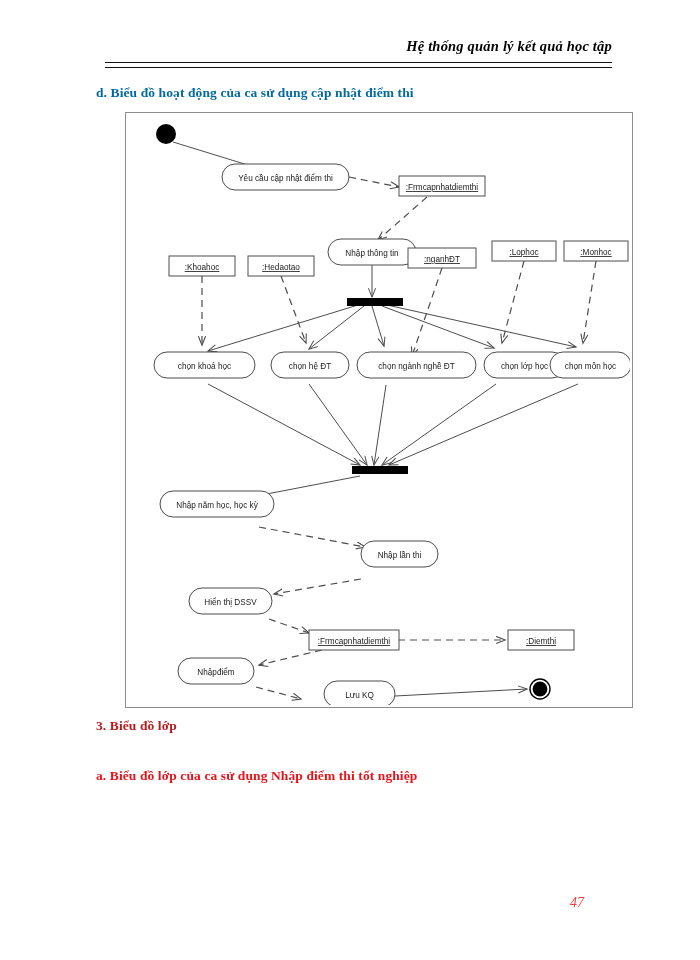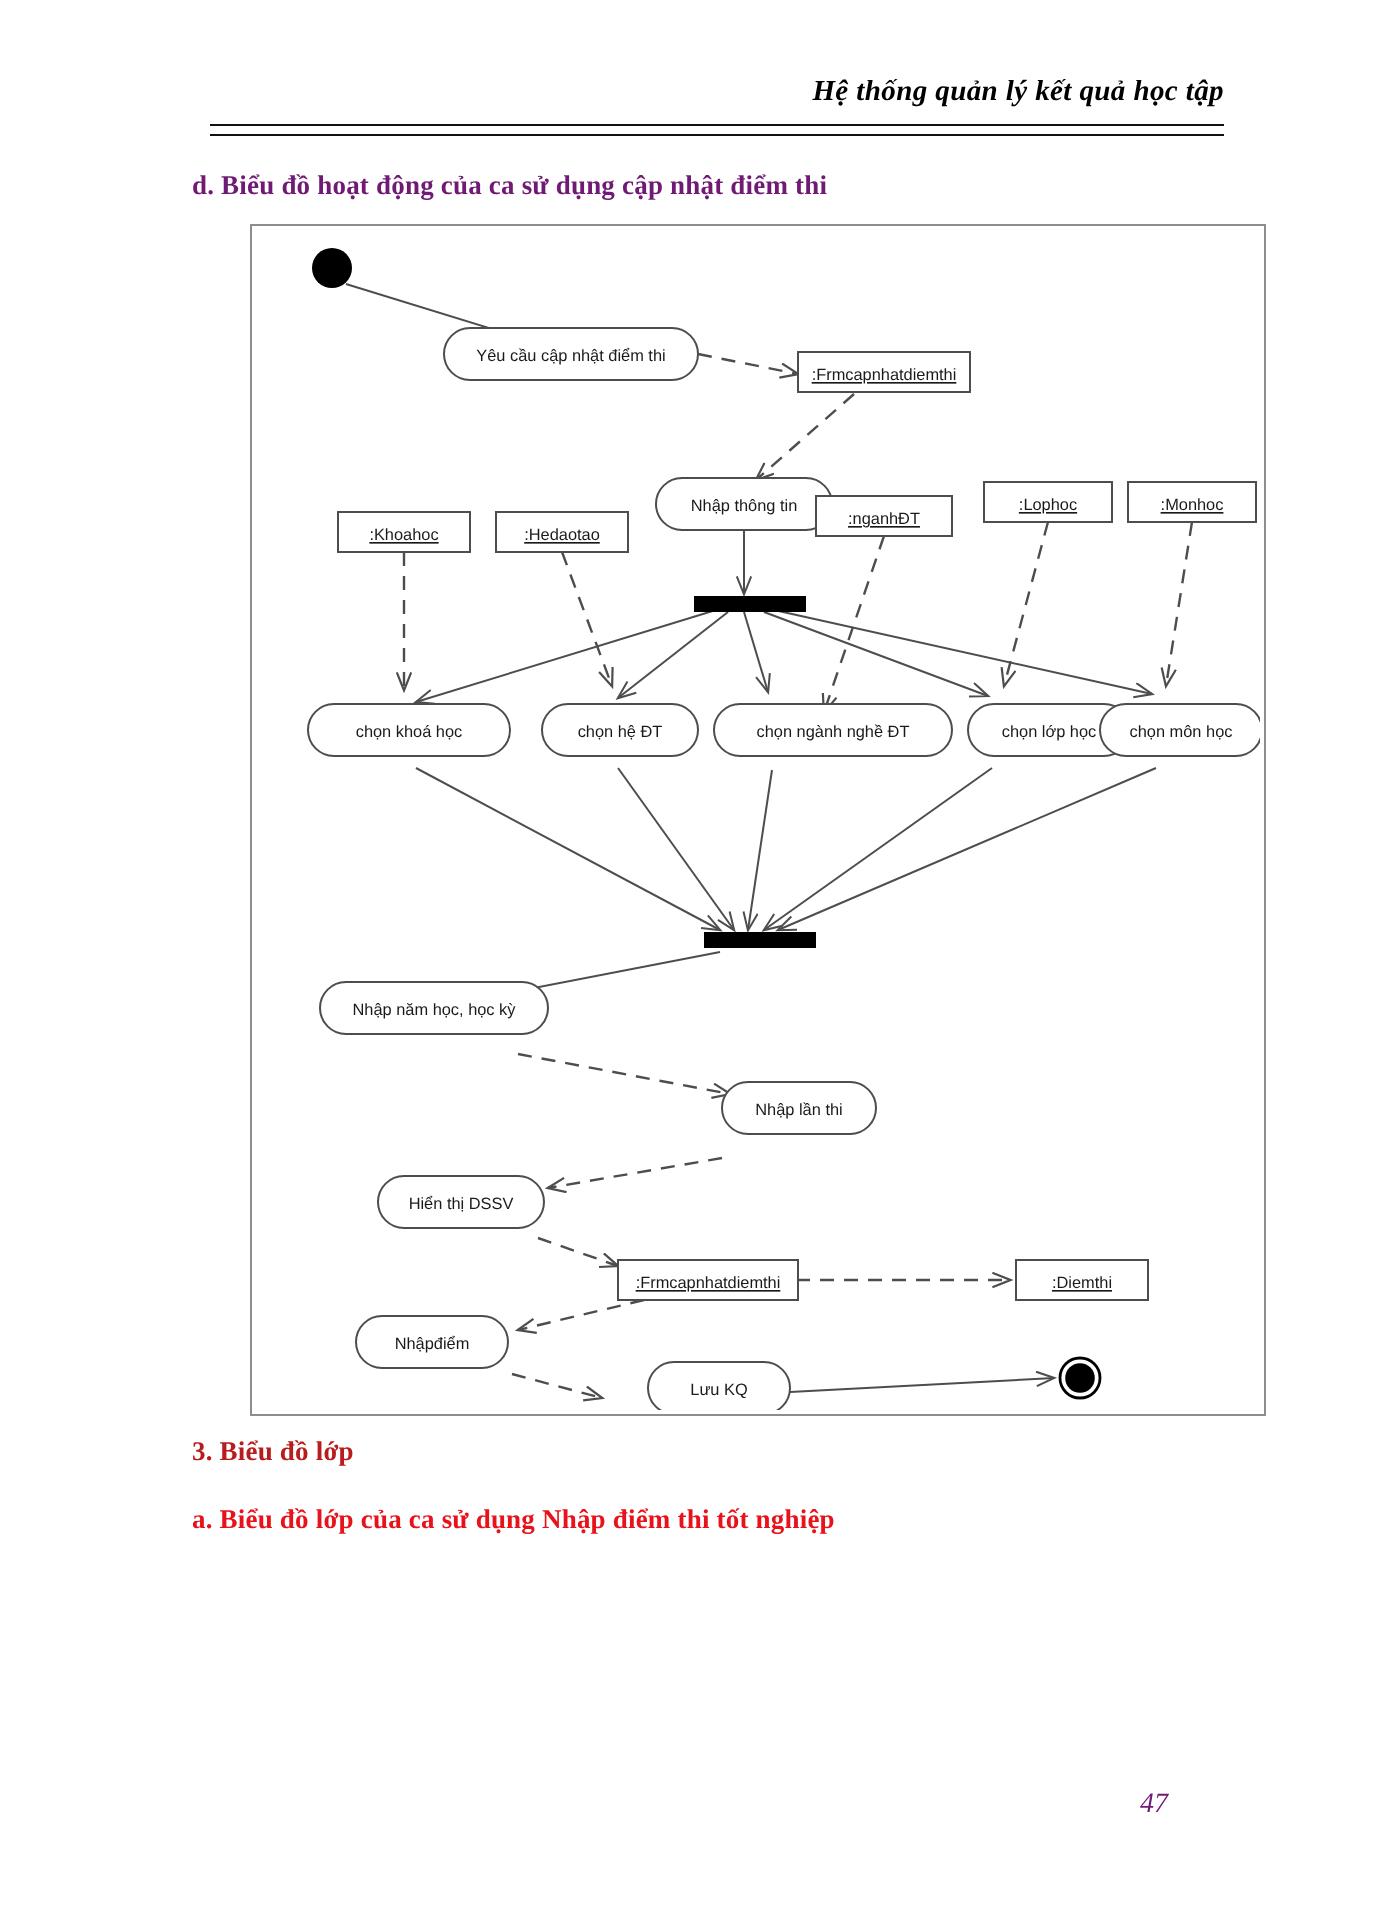--- a/index.html
+++ b/index.html
@@ -47,23 +47,23 @@
   }
   
   .caption {
     position: absolute;
     font-family: "Liberation Serif", serif;
     font-weight: bold;
     font-size: 13.5px;
     white-space: nowrap;
     letter-spacing: 0.1px;
   }
-  .caption-d    { left: 96px;  top: 85px;  color: #701a75; }
+  .caption-d    { left: 96px;  top: 85px;  color: #0369a1; }
   .caption-3    { left: 96px;  top: 718px; color: #b91c1c; }
-  .caption-a    { left: 96px;  top: 752px; color: #e8131a; }
+  .caption-a    { left: 96px;  top: 768px; color: #e8131a; }
 
   
   .diagram-frame {
     position: absolute;
     left: 125px;
     top: 112px;
     width: 486px;
     height: 594px;
     border: 1px solid #8d8d8d;
     background: #ffffff;
@@ -110,21 +110,21 @@
   .node-final-inner { fill: #000000; }
 
   
   .page-number {
     position: absolute;
     left: 570px;
     top: 895px;
     font-family: "Liberation Serif", serif;
     font-style: italic;
     font-size: 14px;
-    color: #701a75;
+    color: #ef4444;
   }
 </style>
 </head>
 <body>
 
 <div class="page">
 
   <div class="header">
     <div class="header-title">Hệ thống quản lý kết quả học tập</div>
   </div>

